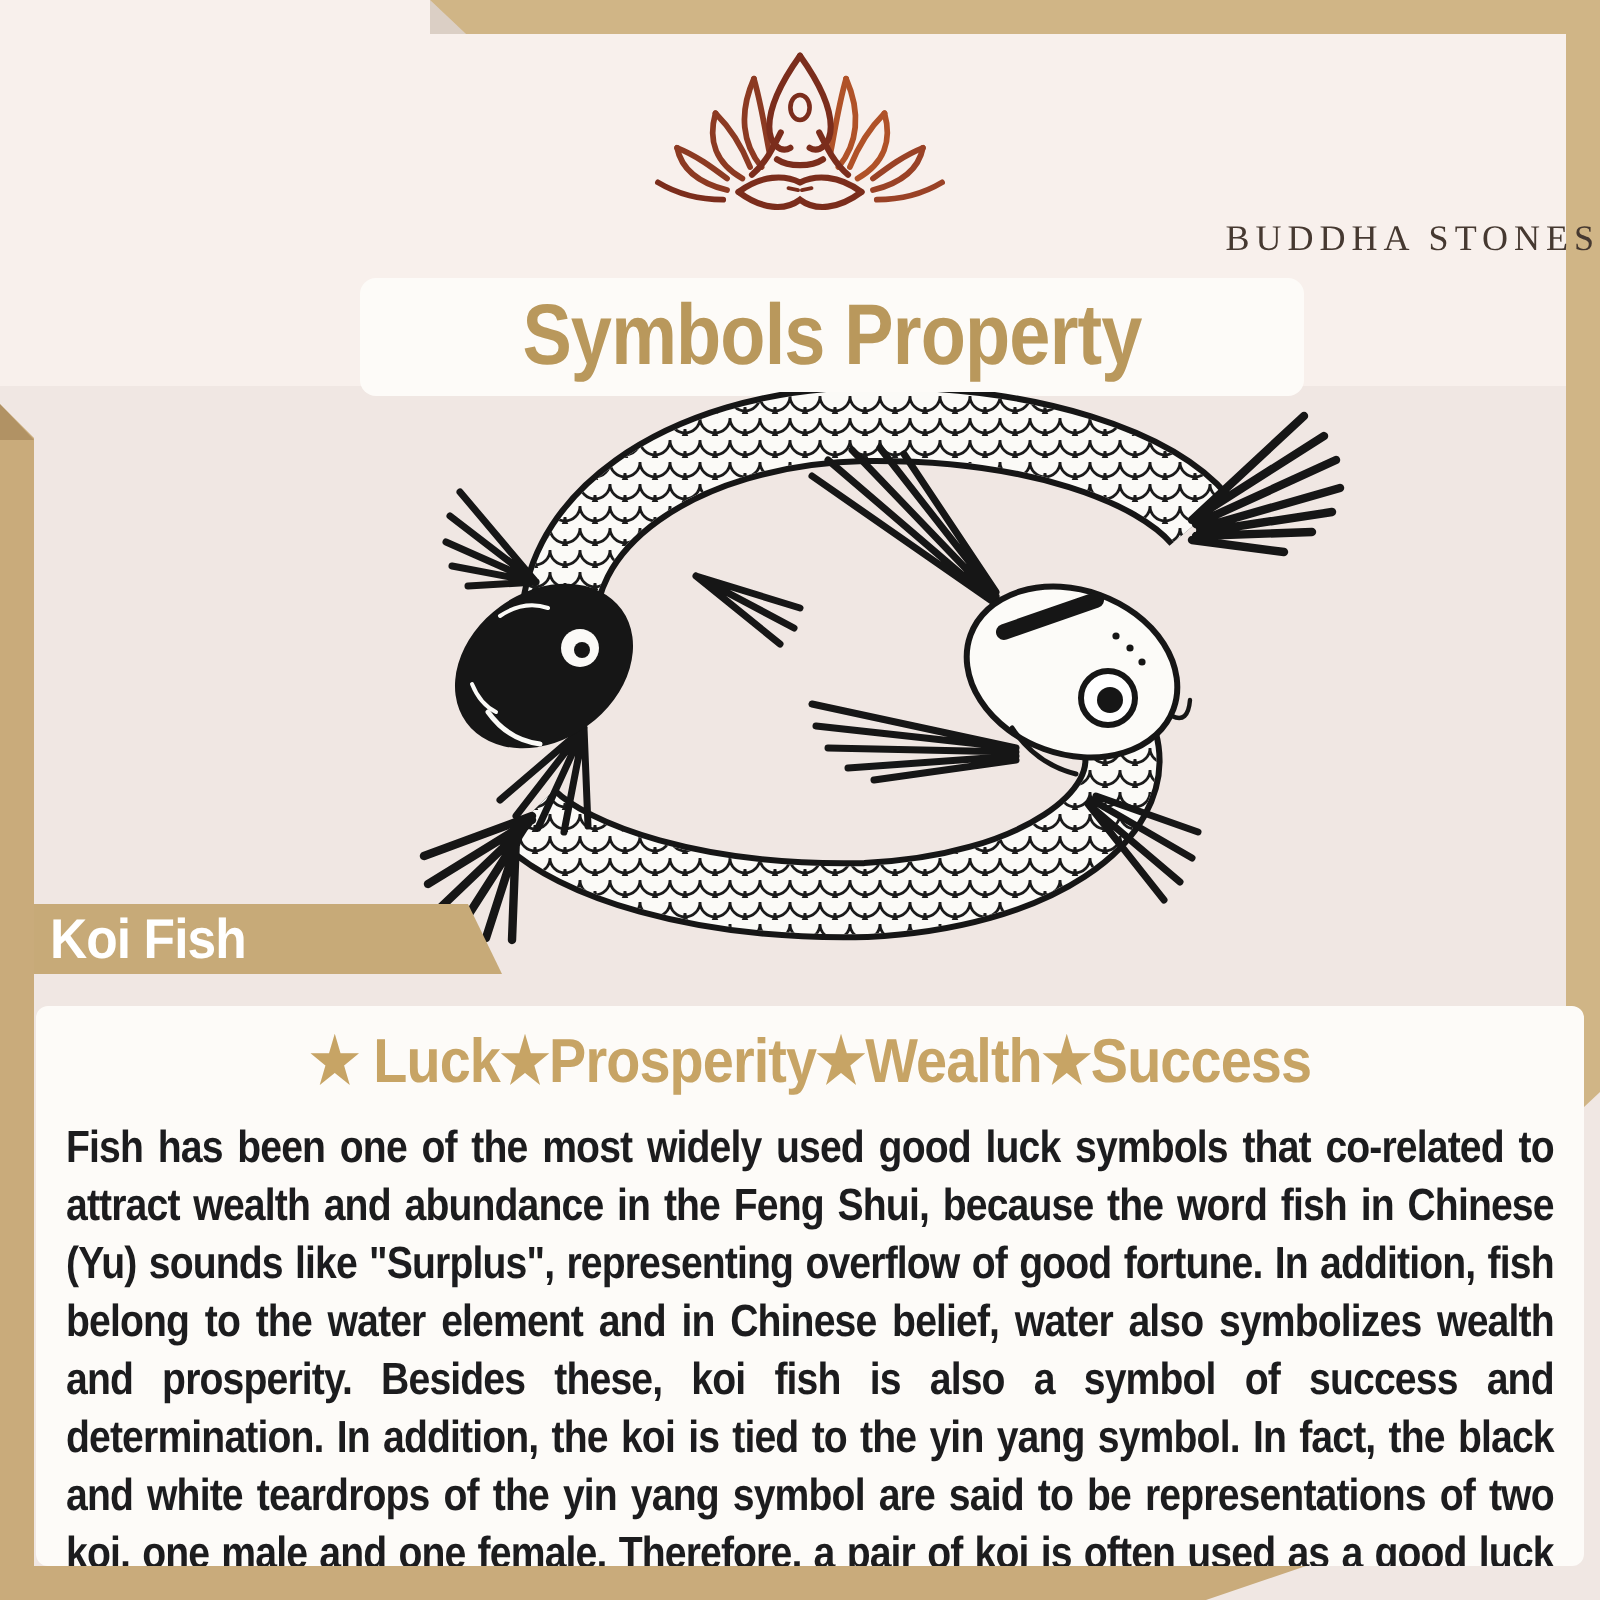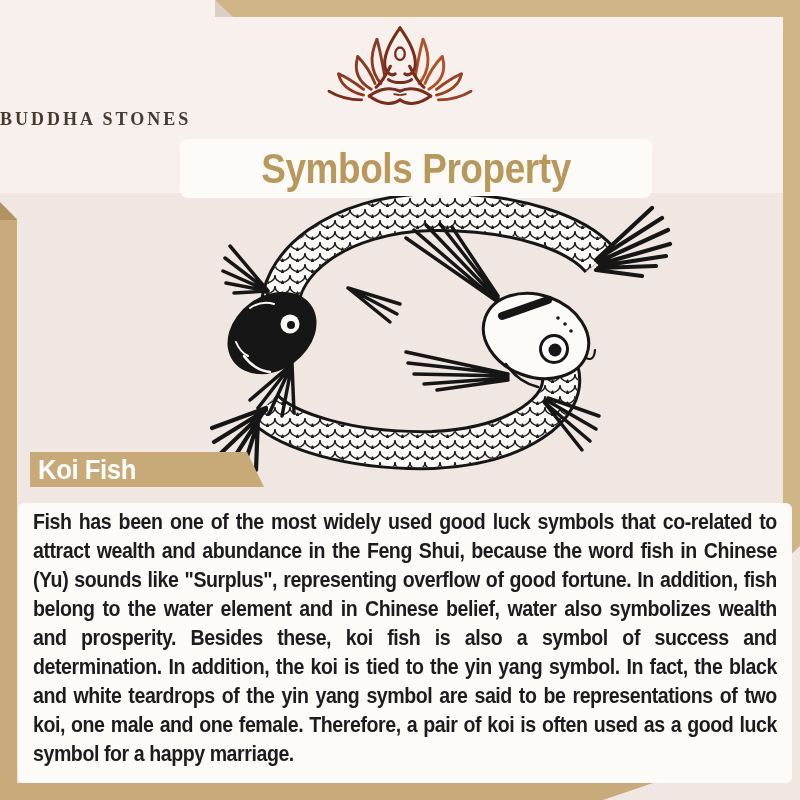--- a/index.html
+++ b/index.html
@@ -13,30 +13,30 @@
   .strip{position:absolute;background:var(--c-tan_border,#d0b586);}
   .strip-top{left:0;top:0;width:800px;height:17px;clip-path:polygon(215px 0,800px 0,800px 17px,233px 17px);}
   .strip-top-bevel{left:215px;top:0;width:18px;height:17px;background:rgba(90,60,20,.18);clip-path:polygon(0 0,18px 17px,0 17px);}
   .strip-right{left:783px;top:0;width:17px;height:562px;clip-path:polygon(0 0,17px 0,17px 546px,0 562px);}
   .strip-left{left:0;top:202px;width:17px;height:598px;background:var(--c-tan_border_dark,#c9ab7b);clip-path:polygon(0 0,17px 17px,17px 598px,0 598px);}
   .strip-left-bevel{left:0;top:202px;width:17px;height:18px;background:rgba(90,60,20,.22);clip-path:polygon(0 0,17px 18px,0 18px);}
   .strip-bottom{left:0;top:783px;width:800px;height:17px;background:var(--c-tan_border_dark,#c9ab7b);clip-path:polygon(0 0,653px 0,603px 17px,0 17px);z-index:30;}
   
   .logo-wrap{position:absolute;left:0;top:0;width:800px;text-align:center;}
   .logo-svg{position:absolute;left:320px;top:24px;}
-  .brand-name{position:absolute;left:0;top:109px;width:800px;text-align:left;
-    font-family:"Liberation Serif",serif;font-size:18px;font-weight:700;letter-spacing:3px;
+  .brand-name{position:absolute;left:0;top:109px;width:800px;text-align:right;
+    font-family:"Liberation Serif",serif;font-size:18px;font-weight:400;letter-spacing:3px;
     color:var(--c-brand_text,#463931);}
   
   .title-card{position:absolute;left:180px;top:139px;width:472px;height:59px;border-radius:8px;
     background:var(--c-card_white,#fdfbf8);display:flex;align-items:center;justify-content:center;}
   .title-text{display:inline-block;font-size:43px;font-weight:bold;letter-spacing:-.5px;
     color:var(--c-gold_title,#b9985c);transform:scaleX(.86);white-space:nowrap;}
   
-  .koi-banner{position:absolute;left:30px;top:452px;width:234px;height:35px;
+  .koi-banner{position:absolute;left:17px;top:452px;width:234px;height:35px;
     background:var(--c-banner_tan,#c7aa78);clip-path:polygon(0 0,217px 0,234px 35px,0 35px);
     display:flex;align-items:center;}
   .koi-banner span{display:inline-block;margin-left:8px;font-size:28px;font-weight:bold;color:#fff;
     letter-spacing:-.5px;transform:scaleX(.92);transform-origin:left center;white-space:nowrap;}
   
   .fish-svg{position:absolute;left:200px;top:196px;}
   
   .text-card{position:absolute;left:18px;top:503px;width:774px;height:280px;border-radius:6px;
     background:var(--c-card_white,#fdfbf8);overflow:hidden;z-index:20;}
   .tagline{margin-top:10px;text-align:center;line-height:36px;}
@@ -168,14 +168,17 @@
     <path d="M306 168 Q318 186 338 191" stroke="#161616" stroke-width="2.5" fill="none" stroke-linecap="round"></path>
     <path d="M386 162 q8 4 9 -8" stroke="#161616" stroke-width="2.2" fill="none" stroke-linecap="round"></path>
   </g>
 </svg>
 
 <div class="koi-banner">
   <span>Koi Fish</span>
 </div>
 
 <div class="text-card">
+  <div class="tagline">
+    <span>★ Luck★Prosperity★Wealth★Success</span>
+  </div>
   <div class="body-copy">Fish has been one of the most widely used good luck symbols that co-related to attract wealth and abundance in the Feng Shui, because the word fish in Chinese (Yu) sounds like "Surplus", representing overflow of good fortune. In addition, fish belong to the water element and in Chinese belief, water also symbolizes wealth and prosperity. Besides these, koi fish is also a symbol of success and determination. In addition, the koi is tied to the yin yang symbol. In fact, the black and white teardrops of the yin yang symbol are said to be representations of two koi, one male and one female. Therefore, a pair of koi is often used as a good luck symbol for a happy marriage.</div>
 </div>
 
 </body></html>

